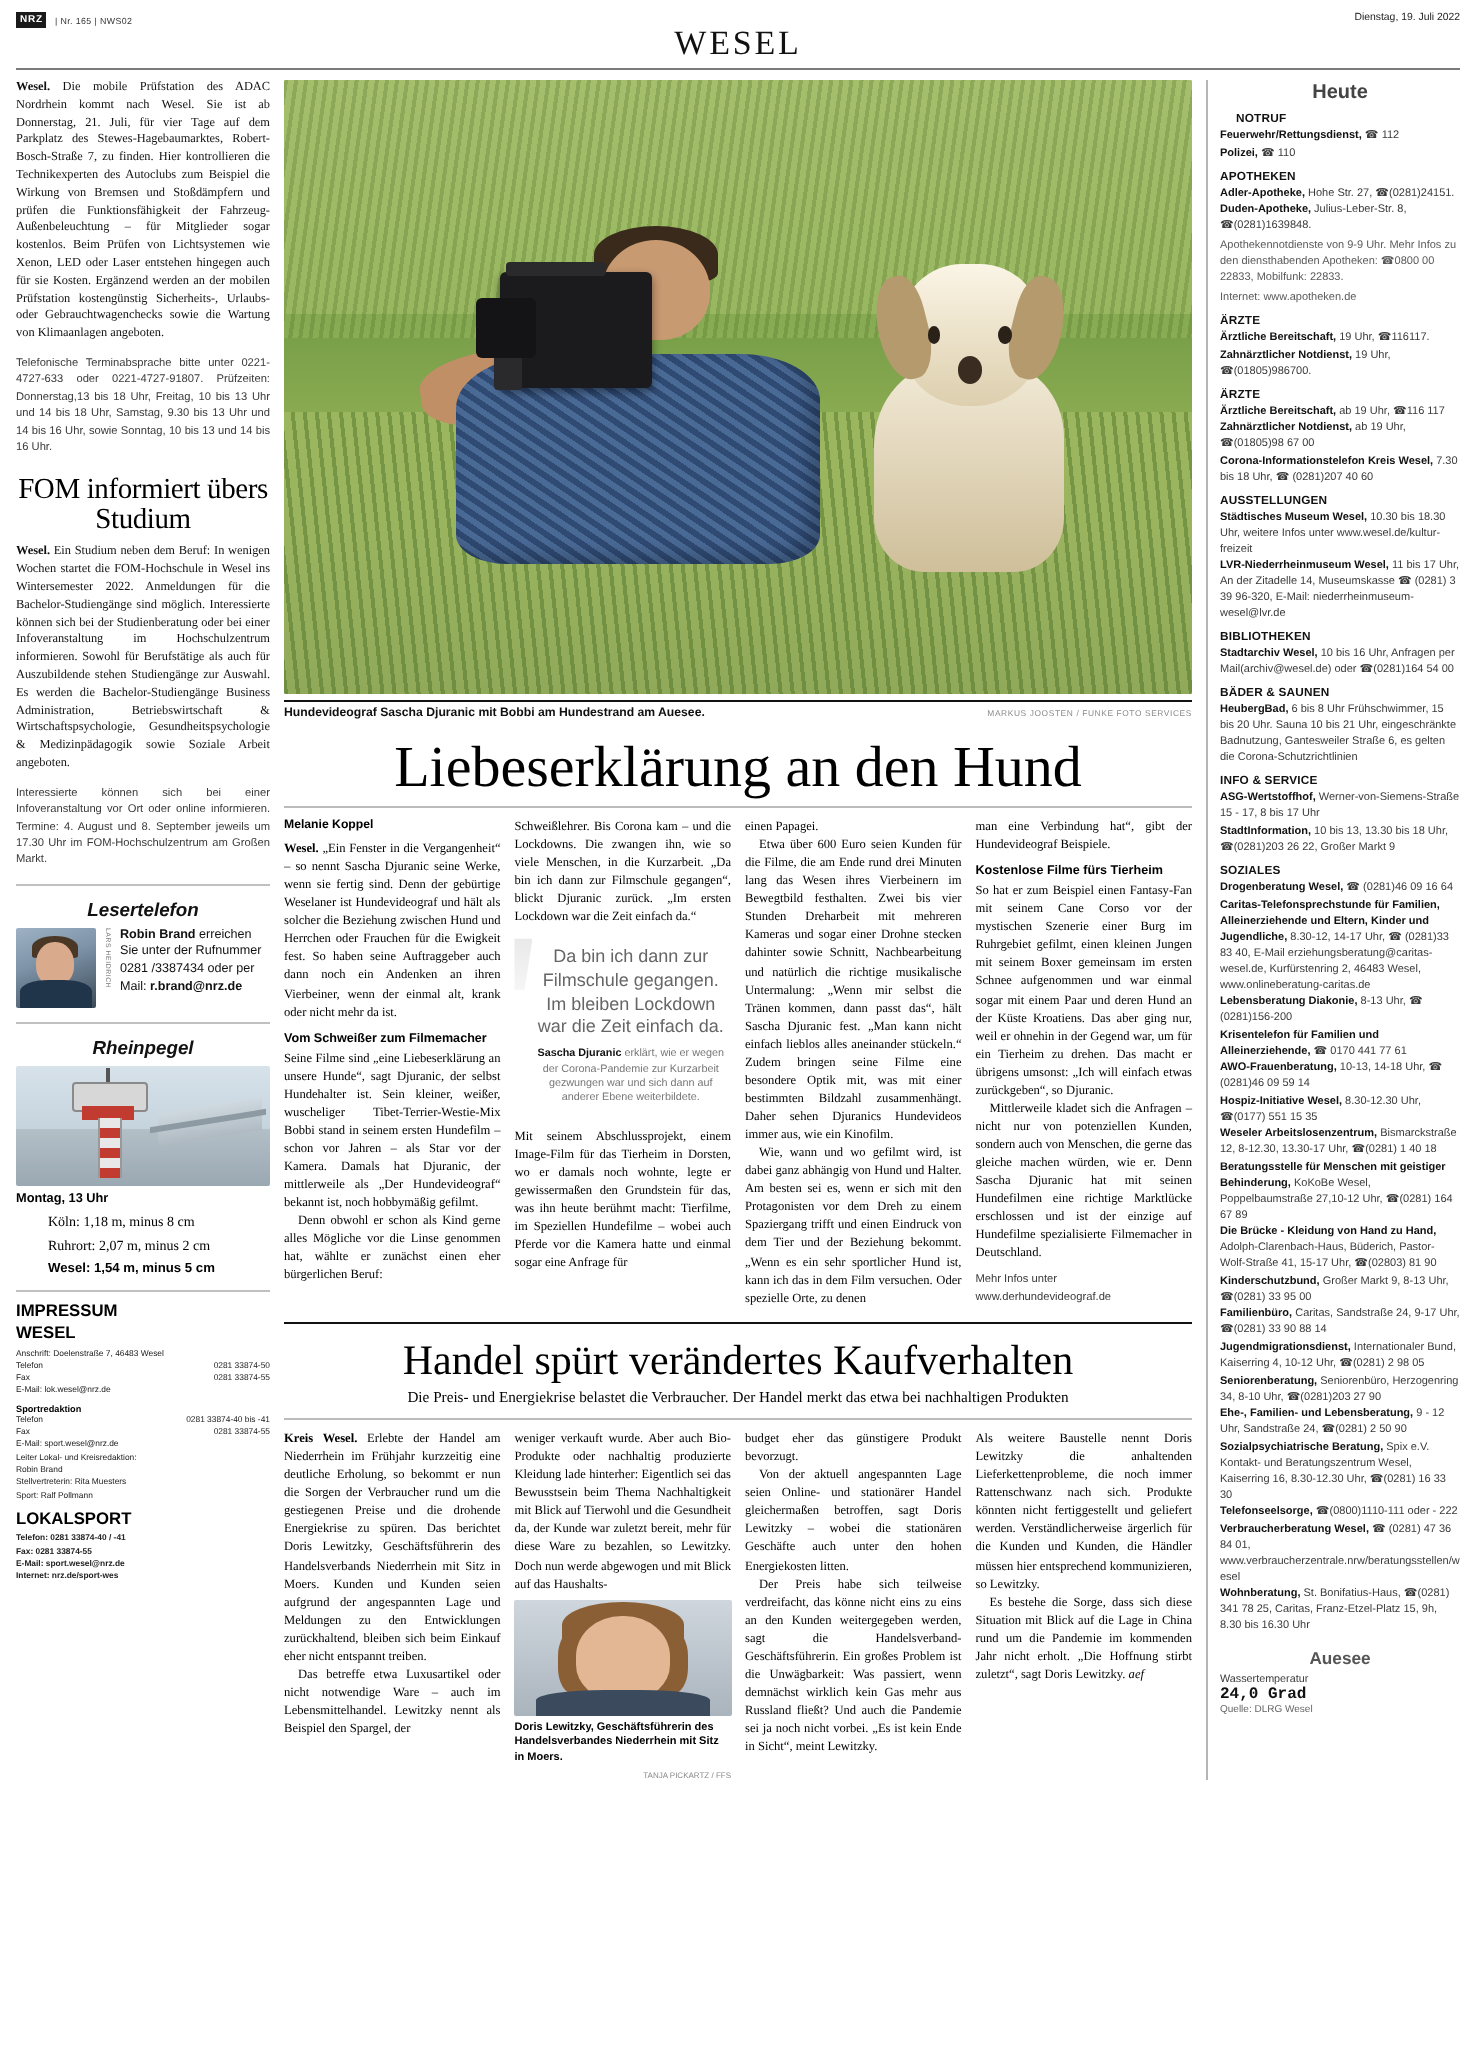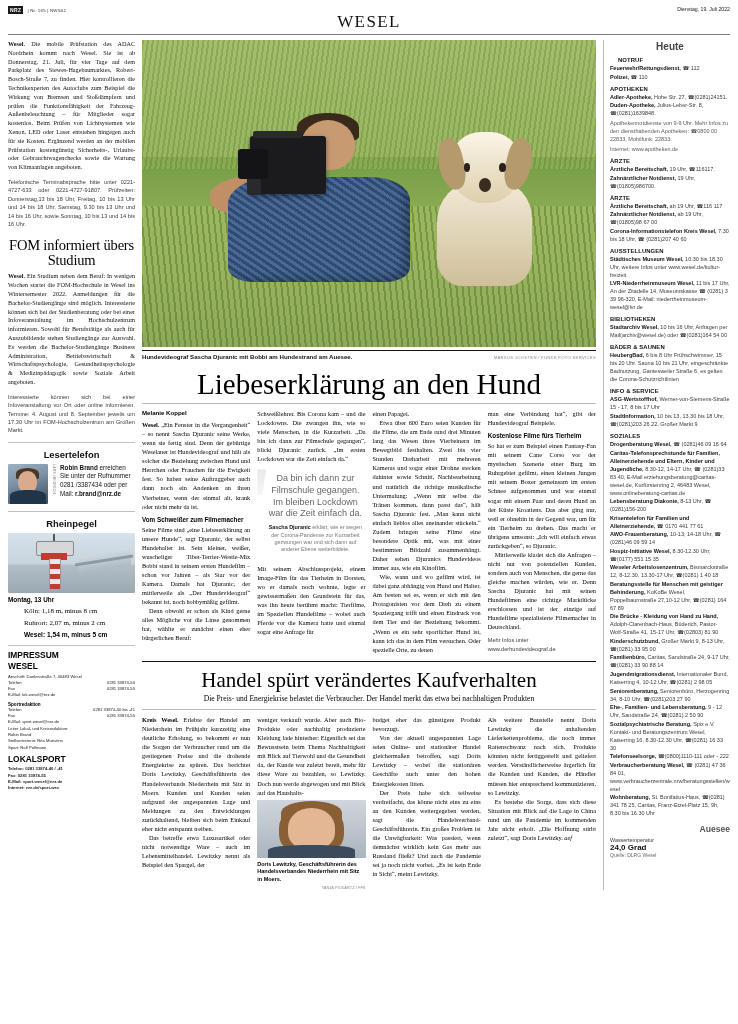--- a/index.html
+++ b/index.html
@@ -22,21 +22,21 @@
 
   
   .brief-h{font-family:"Liberation Serif",serif;font-size:14.5px;line-height:1.04;text-align:center;margin:2px 0 4px;font-weight:normal;letter-spacing:-.2px;}
   .body-serif{font-family:"Liberation Serif",serif;font-size:6.2px;line-height:1.42;text-align:justify;hyphens:auto;-webkit-hyphens:auto;color:#111;}
   .body-serif b{font-weight:bold;}
   .kicker-ort{font-weight:bold;}
   .kicker-ort::after{content:"";}
   .infobox{font-family:"Liberation Sans",sans-serif;font-size:5.6px;line-height:1.5;color:#3a3a3a;text-align:justify;margin-top:6px;}
   .lrule{border-top:.6px solid #c0c0c0;margin:7px 0 5px;}
 
-  .side-h{font-family:"Liberation Sans",sans-serif;font-weight:bold;font-size:9.4px;text-align:center;margin:6px 0 4px;color:#111;}
+  .side-h{font-family:"Liberation Sans",sans-serif;font-weight:bold;font-size:9.4px;text-align:center;margin:6px 0 4px;color:#111;font-style:italic;}
   .leser{display:flex;gap:4px;align-items:flex-start;}
   .leser-photo{width:40px;height:40px;flex:0 0 40px;border-radius:1px;position:relative;overflow:hidden;
     background:linear-gradient(160deg,#9fb2c4 0%,#7d93a8 40%,#3d4a57 100%);}
   .leser-photo .face{position:absolute;left:10px;top:7px;width:19px;height:22px;border-radius:48% 48% 44% 44%;background:#d9ab8c;}
   .leser-photo .hair{position:absolute;left:8px;top:4px;width:23px;height:11px;border-radius:50% 50% 10% 10%;background:#4a3726;}
   .leser-photo .body{position:absolute;left:2px;bottom:0;width:36px;height:14px;border-radius:40% 40% 0 0;background:#20344a;}
   .leser-credit{writing-mode:vertical-rl;font-family:"Liberation Sans",sans-serif;font-size:3.4px;color:#777;letter-spacing:.3px;}
   .leser-text{font-family:"Liberation Sans",sans-serif;font-size:6.3px;line-height:1.38;color:#111;}
   .leser-text b{font-weight:bold;}
 
@@ -128,23 +128,23 @@
   .lw-cap{font-family:"Liberation Sans",sans-serif;font-weight:bold;font-size:5.5px;line-height:1.35;margin-top:3px;}
   .lw-credit{font-family:"Liberation Sans",sans-serif;font-size:4px;color:#8a8a8a;text-align:right;margin-top:2px;}
 
   
   .heute{font-family:"Liberation Sans",sans-serif;font-weight:bold;font-size:10px;text-align:center;color:#444;margin:1px 0 5px;}
   .sec-h{font-family:"Liberation Sans",sans-serif;font-weight:bold;font-size:5.9px;margin:5px 0 1px;color:#111;letter-spacing:.1px;}
   .sec-h.indent{padding-left:8px;}
   .ent{font-family:"Liberation Sans",sans-serif;font-size:5.5px;line-height:1.46;color:#3a3a3a;margin-bottom:.5px;word-break:break-word;}
   .ent b{color:#111;font-weight:bold;}
   .note{font-family:"Liberation Sans",sans-serif;font-size:5.5px;line-height:1.46;color:#5a5a5a;margin:2px 0;word-break:break-word;}
-  .auesee{font-family:"Liberation Sans",sans-serif;font-weight:bold;font-size:8.6px;text-align:right;color:#555;margin:7px 0 3px;}
+  .auesee{font-family:"Liberation Sans",sans-serif;font-weight:bold;font-size:8.6px;text-align:center;color:#555;margin:7px 0 3px;}
   .ae-row{font-family:"Liberation Sans",sans-serif;font-size:5.4px;color:#3a3a3a;}
-  .ae-big{font-family:Liberation Sans, sans-serif;font-weight:bold;font-size:8px;color:#111;}
+  .ae-big{font-family:Liberation Mono, monospace;font-weight:bold;font-size:8px;color:#111;}
   .ae-src{font-family:"Liberation Sans",sans-serif;font-size:5px;color:#666;}
 </style>
 </head>
 <body>
 
 <div class="page">
 
   <div class="masthead">
     <div class="mh-left">
       <span class="nrz-logo">NRZ</span>

